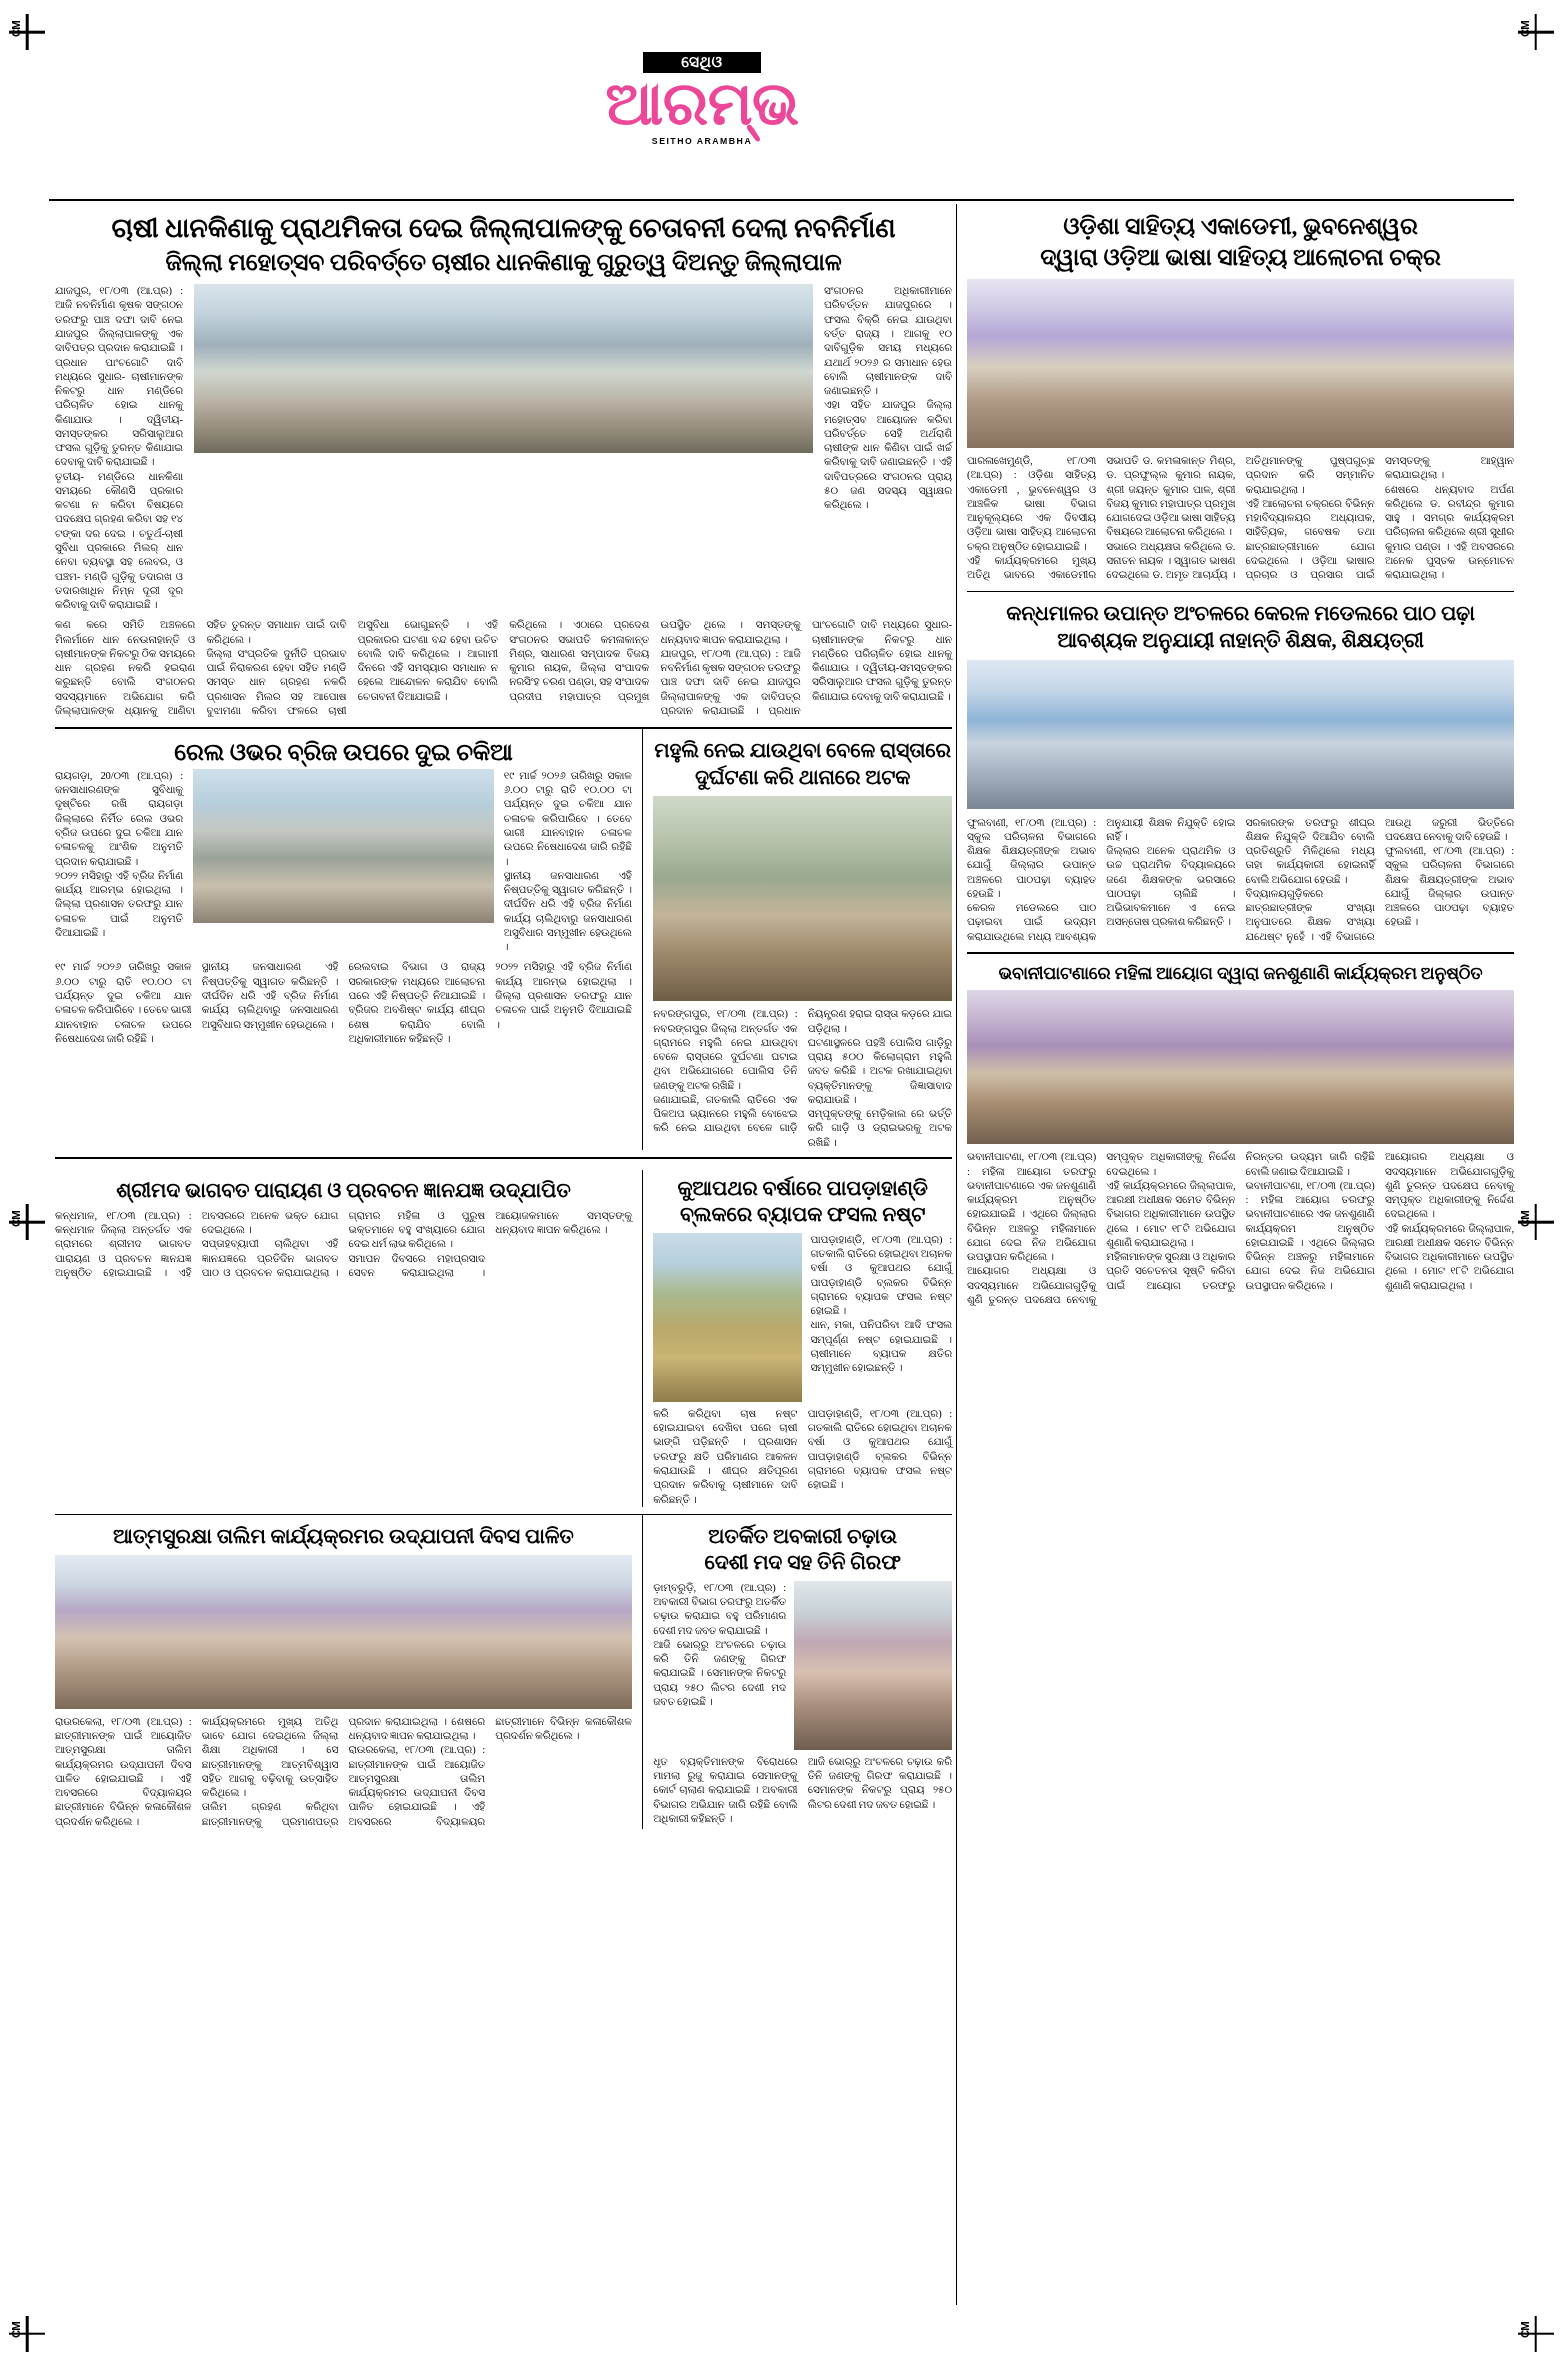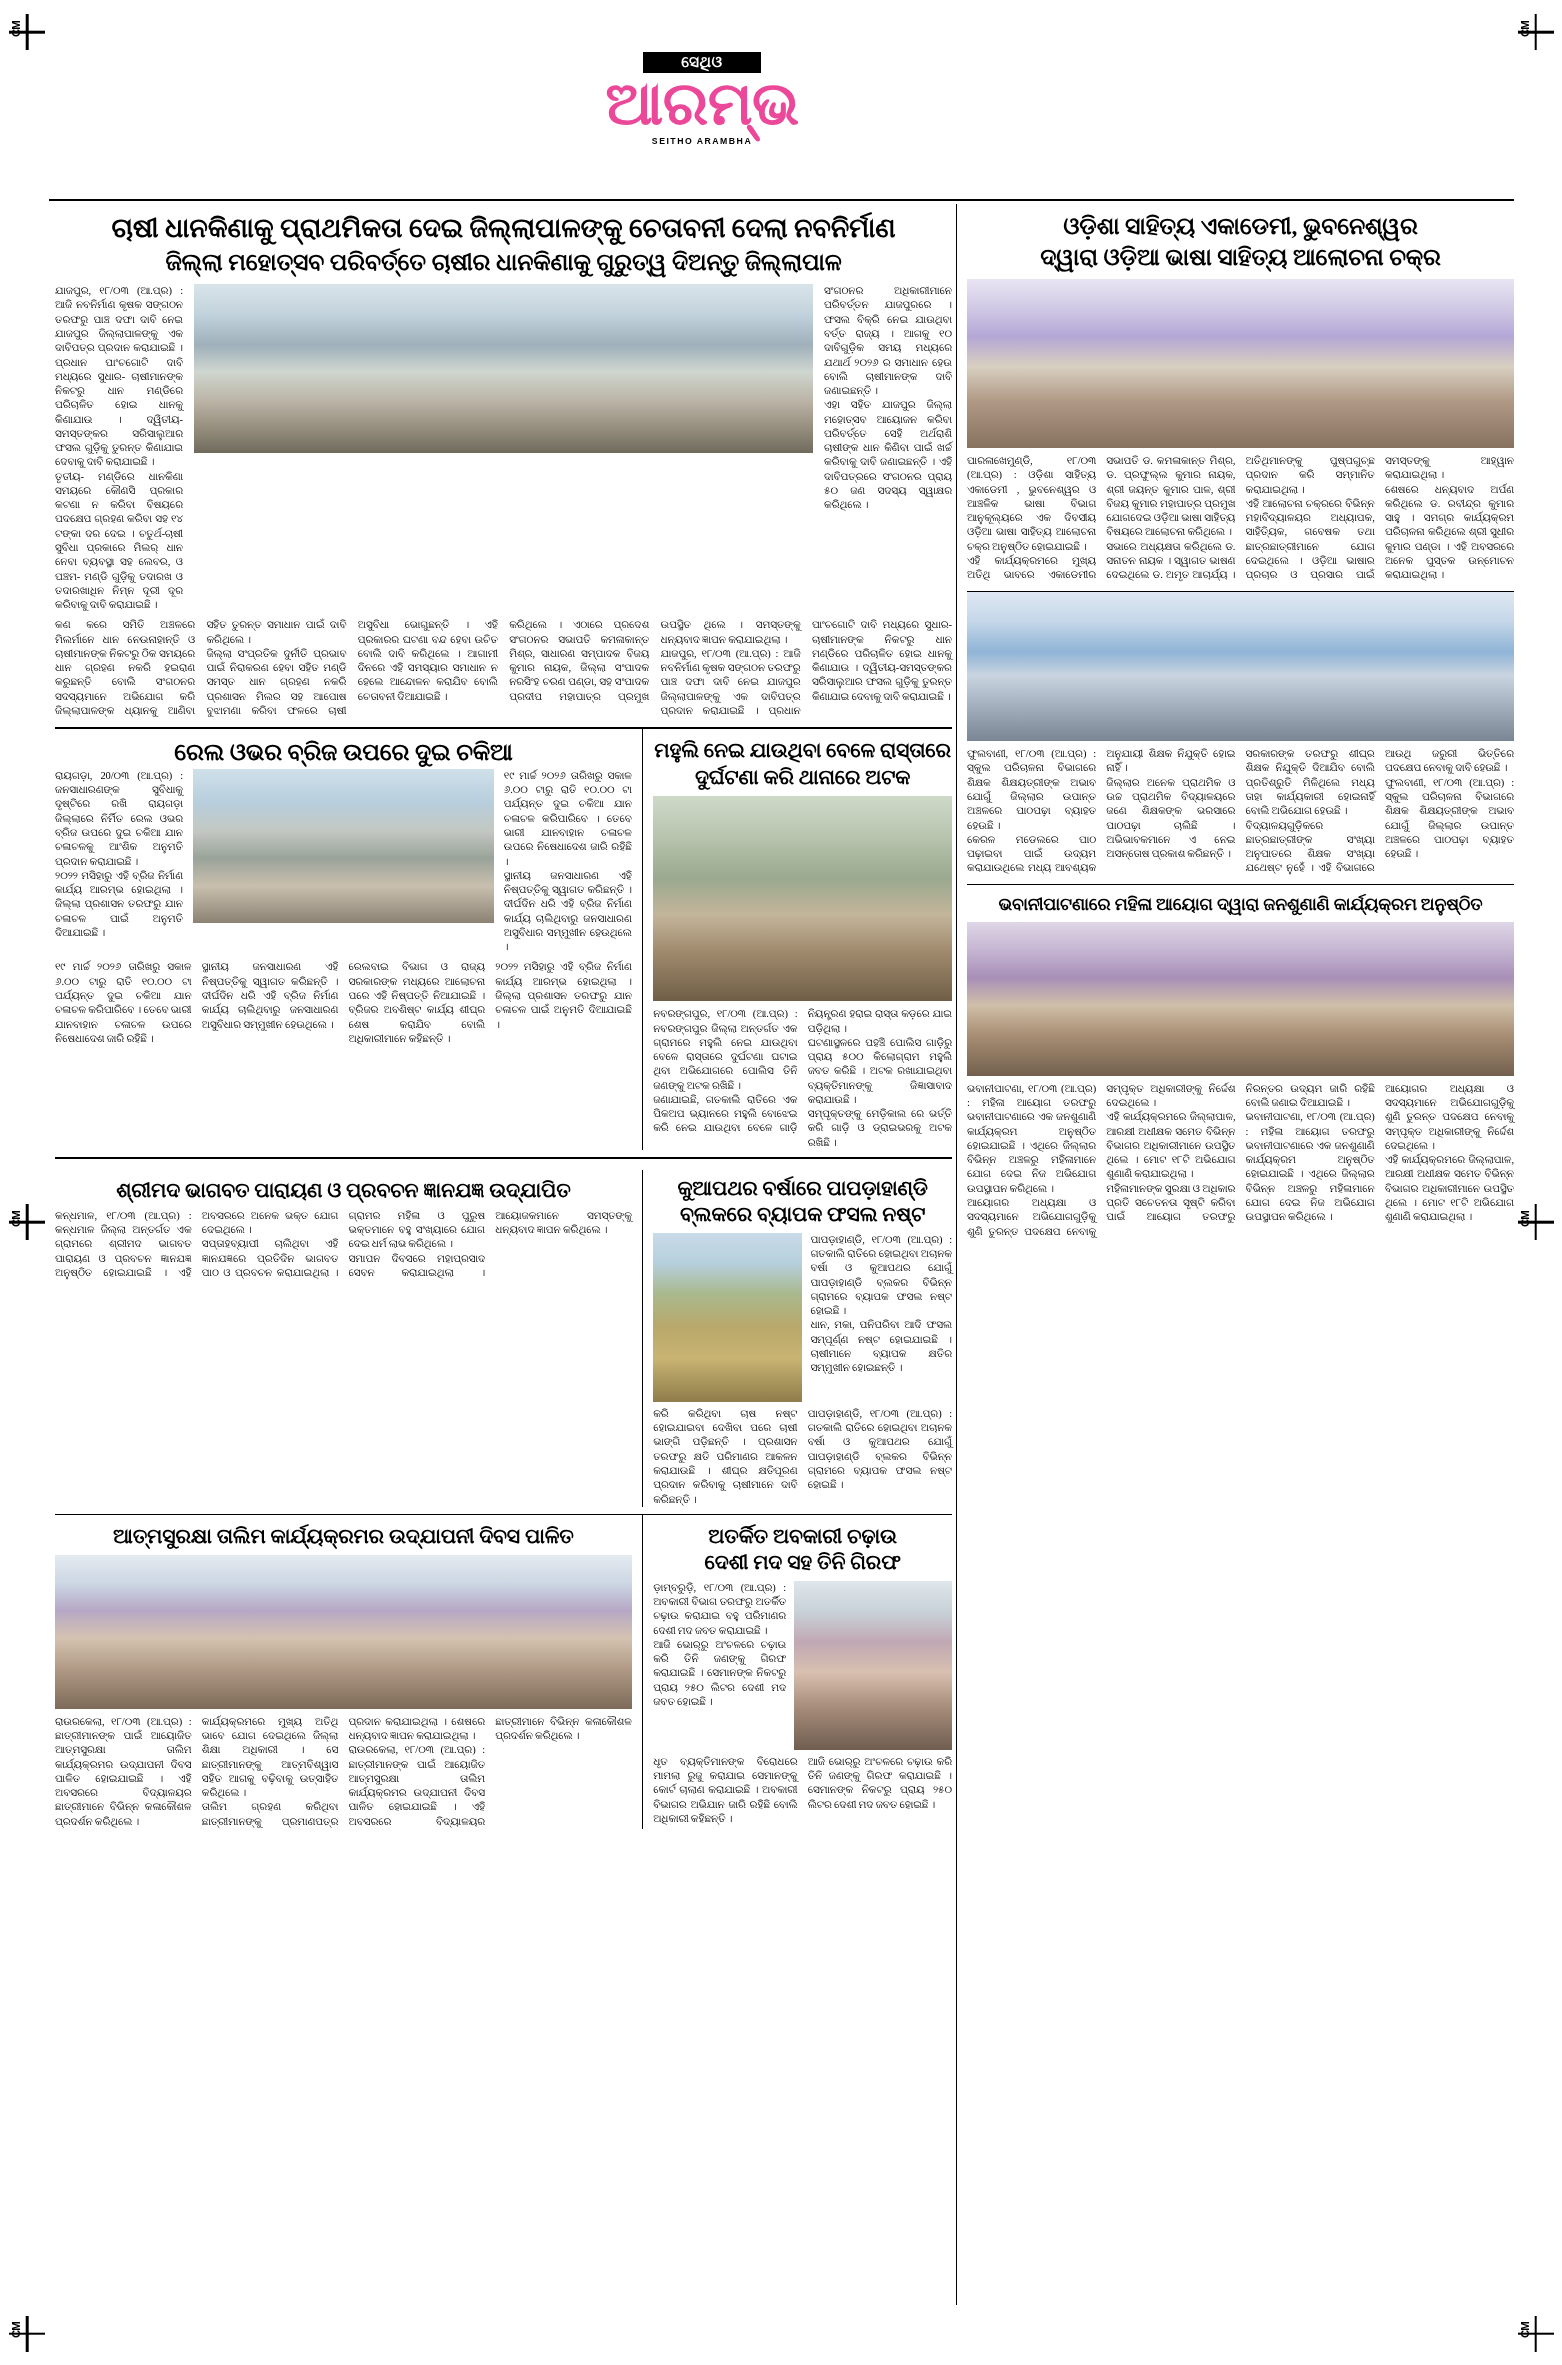--- a/index.html
+++ b/index.html
@@ -328,20 +328,22 @@
           <p>ଏହି କାର୍ଯ୍ୟକ୍ରମରେ ମୁଖ୍ୟ ଅତିଥି ଭାବରେ ଏକାଡେମୀର ସଭାପତି ଡ. କମଳାକାନ୍ତ ମିଶ୍ର, ଡ. ପ୍ରଫୁଲ୍ଲ କୁମାର ନାୟକ, ଶ୍ରୀ ଜୟନ୍ତ କୁମାର ପାଳ, ଶ୍ରୀ ବିଜୟ କୁମାର ମହାପାତ୍ର ପ୍ରମୁଖ ଯୋଗଦେଇ ଓଡ଼ିଆ ଭାଷା ସାହିତ୍ୟ ବିଷୟରେ ଆଲୋଚନା କରିଥିଲେ ।</p>
           <p>ସଭାରେ ଅଧ୍ୟକ୍ଷତା କରିଥିଲେ ଡ. ସନାତନ ନାୟକ । ସ୍ୱାଗତ ଭାଷଣ ଦେଇଥିଲେ ଡ. ଅମୃତ ଆଚାର୍ଯ୍ୟ । ଅତିଥିମାନଙ୍କୁ ପୁଷ୍ପଗୁଚ୍ଛ ପ୍ରଦାନ କରି ସମ୍ମାନିତ କରାଯାଇଥିଲା ।</p>
           <p>ଏହି ଆଲୋଚନା ଚକ୍ରରେ ବିଭିନ୍ନ ମହାବିଦ୍ୟାଳୟର ଅଧ୍ୟାପକ, ସାହିତ୍ୟିକ, ଗବେଷକ ତଥା ଛାତ୍ରଛାତ୍ରୀମାନେ ଯୋଗ ଦେଇଥିଲେ । ଓଡ଼ିଆ ଭାଷାର ପ୍ରଚାର ଓ ପ୍ରସାର ପାଇଁ ସମସ୍ତଙ୍କୁ ଆହ୍ୱାନ କରାଯାଇଥିଲା ।</p>
           <p>ଶେଷରେ ଧନ୍ୟବାଦ ଅର୍ପଣ କରିଥିଲେ ଡ. ରବୀନ୍ଦ୍ର କୁମାର ସାହୁ । ସମଗ୍ର କାର୍ଯ୍ୟକ୍ରମ ପରିଚାଳନା କରିଥିଲେ ଶ୍ରୀ ସୁଧୀର କୁମାର ପଣ୍ଡା । ଏହି ଅବସରରେ ଅନେକ ପୁସ୍ତକ ଉନ୍ମୋଚନ କରାଯାଇଥିଲା ।</p>
         </div>
       </div>
 
       <div class="hr2" style="margin:8.2px 0 0;"></div>
 
       <div>
+        <h2 class="hl hl-m" style="padding:9.2px 0 2px;">କନ୍ଧମାଳର ଉପାନ୍ତ ଅଂଚଳରେ କେରଳ ମଡେଲରେ ପାଠ ପଢ଼ା</h2>
+        <h2 class="hl hl-m" style="padding:0 0 7.2px;">ଆବଶ୍ୟକ ଅନୁଯାୟୀ ନାହାନ୍ତି ଶିକ୍ଷକ, ଶିକ୍ଷୟତ୍ରୀ</h2>
         <div class="figure ph ph-class" style="height:149px; margin-bottom:6.1px;"></div>
         <div class="bt" style="column-count:4; column-gap:10.2px;">
           <p>ଫୁଲବାଣୀ, ୧୮/୦୩ (ଆ.ପ୍ର) : ସ୍କୁଲ ପରିଚାଳନା ବିଭାଗରେ ଶିକ୍ଷକ ଶିକ୍ଷୟତ୍ରୀଙ୍କ ଅଭାବ ଯୋଗୁଁ ଜିଲ୍ଲାର ଉପାନ୍ତ ଅଞ୍ଚଳରେ ପାଠପଢ଼ା ବ୍ୟାହତ ହେଉଛି ।</p>
           <p>କେରଳ ମଡେଲରେ ପାଠ ପଢ଼ାଇବା ପାଇଁ ଉଦ୍ୟମ କରାଯାଉଥିଲେ ମଧ୍ୟ ଆବଶ୍ୟକ ଅନୁଯାୟୀ ଶିକ୍ଷକ ନିଯୁକ୍ତି ହୋଇ ନାହିଁ ।</p>
           <p>ଜିଲ୍ଲାର ଅନେକ ପ୍ରାଥମିକ ଓ ଉଚ୍ଚ ପ୍ରାଥମିକ ବିଦ୍ୟାଳୟରେ ଜଣେ ଶିକ୍ଷକଙ୍କ ଭରସାରେ ପାଠପଢ଼ା ଚାଲିଛି । ଅଭିଭାବକମାନେ ଏ ନେଇ ଅସନ୍ତୋଷ ପ୍ରକାଶ କରିଛନ୍ତି ।</p>
           <p>ସରକାରଙ୍କ ତରଫରୁ ଶୀଘ୍ର ଶିକ୍ଷକ ନିଯୁକ୍ତି ଦିଆଯିବ ବୋଲି ପ୍ରତିଶ୍ରୁତି ମିଳିଥିଲେ ମଧ୍ୟ ତାହା କାର୍ଯ୍ୟକାରୀ ହୋଇନାହିଁ ବୋଲି ଅଭିଯୋଗ ହେଉଛି ।</p>
           <p>ବିଦ୍ୟାଳୟଗୁଡ଼ିକରେ ଛାତ୍ରଛାତ୍ରୀଙ୍କ ସଂଖ୍ୟା ଅନୁପାତରେ ଶିକ୍ଷକ ସଂଖ୍ୟା ଯଥେଷ୍ଟ ନୁହେଁ । ଏହି ବିଭାଗରେ ଆଉଥି ଜରୁରୀ ଭିତ୍ତିରେ ପଦକ୍ଷେପ ନେବାକୁ ଦାବି ହେଉଛି ।</p>
           <p>ଫୁଲବାଣୀ, ୧୮/୦୩ (ଆ.ପ୍ର) : ସ୍କୁଲ ପରିଚାଳନା ବିଭାଗରେ ଶିକ୍ଷକ ଶିକ୍ଷୟତ୍ରୀଙ୍କ ଅଭାବ ଯୋଗୁଁ ଜିଲ୍ଲାର ଉପାନ୍ତ ଅଞ୍ଚଳରେ ପାଠପଢ଼ା ବ୍ୟାହତ ହେଉଛି ।</p>
         </div>
       </div>

